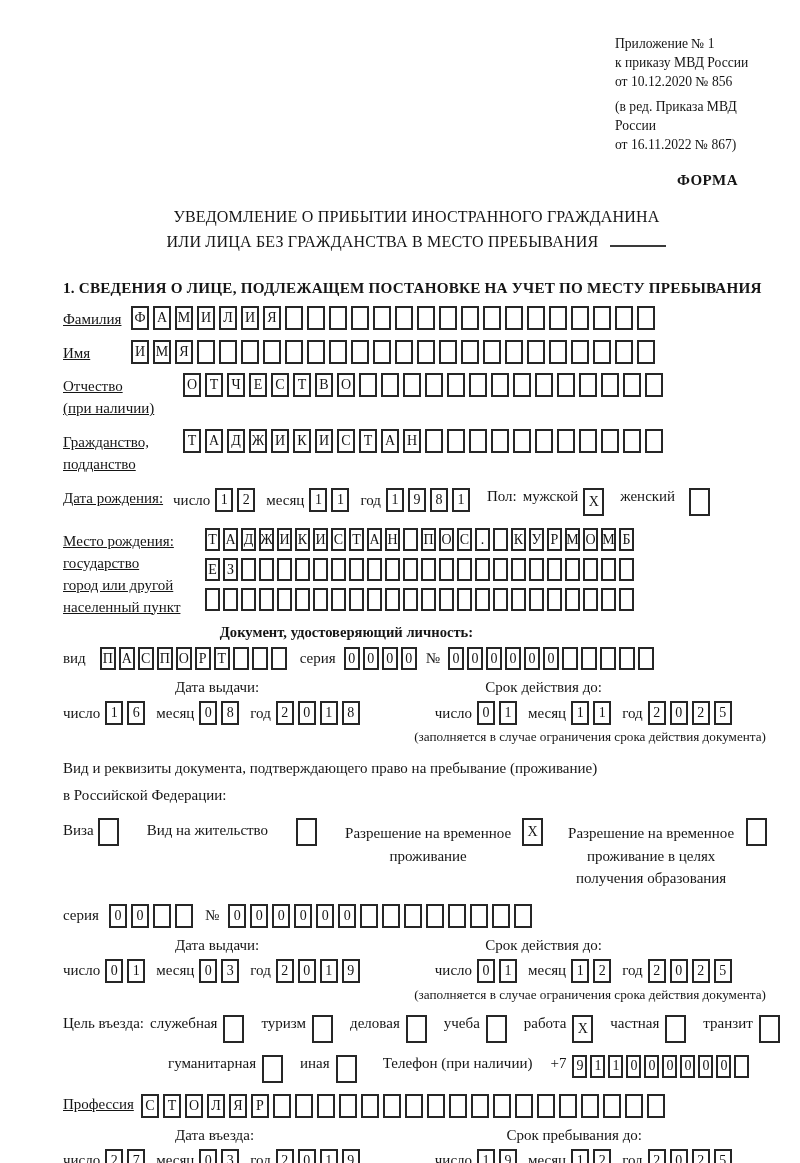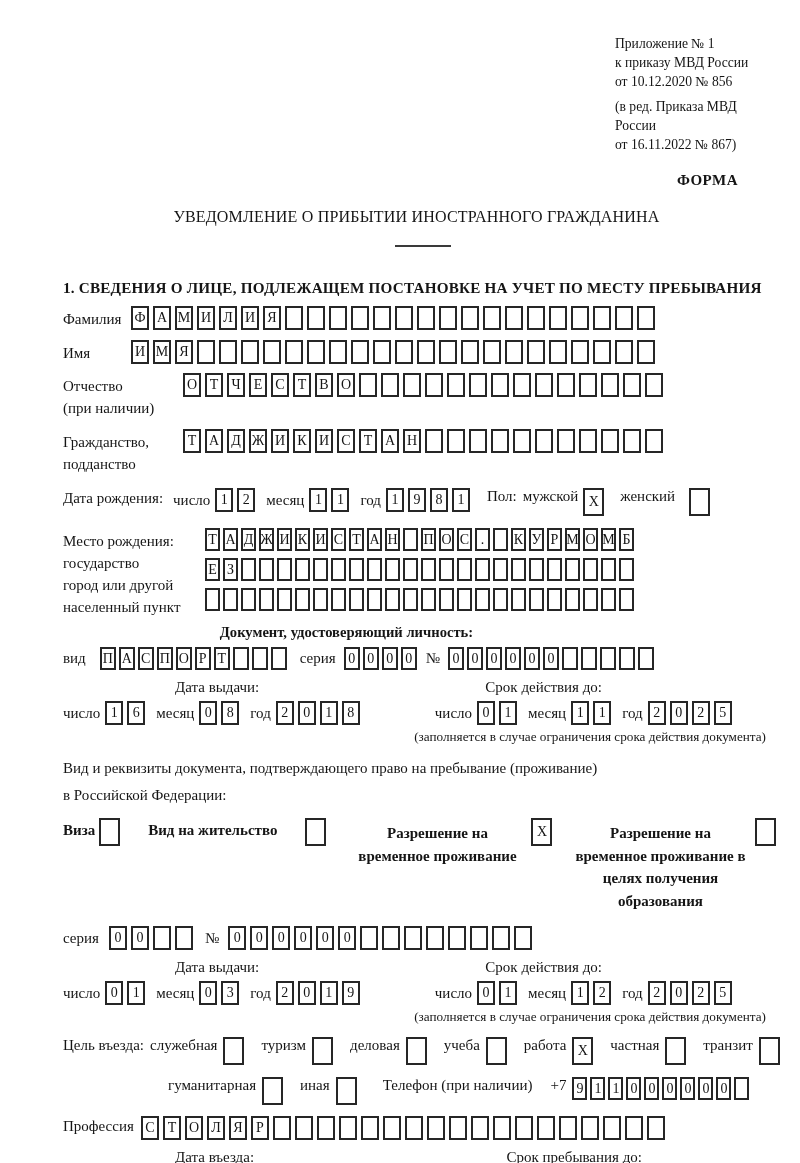--- a/index.html
+++ b/index.html
@@ -16,21 +16,21 @@
   .hdr .grp2 { margin-top: 6px; }
   .forma { text-align: right; padding-right: 32px; font-weight: bold; font-size: 15px; letter-spacing: .5px; margin-top: 18px; }
 
   
   .title { text-align: center; font-weight: normal; font-size: 16px; line-height: 1.55; margin-top: 16px; letter-spacing: .2px; }
   .blank { display: inline-block; width: 56px; height: 12px; border-bottom: 2px solid #3a3a3a; margin-left: 12px; }
   .sec { font-weight: bold; font-size: 15.2px; margin-top: 24px; letter-spacing: .2px; white-space: nowrap; }
 
   
   .frow { display: flex; align-items: flex-start; margin-top: 9px; }
-  .lbl { flex: none; padding-top: 3px; line-height: 1.45; }
+  .lbl { flex: none; padding-top: 3px; line-height: 1.45; text-decoration: underline; }
   .w68 { width: 68px; } .w120 { width: 120px; } .w142 { width: 142px; } .w78 { width: 78px; }
   .boxes { display: flex; flex: none; }
   .cell {
     width: 18px; height: 24px; border: 2px solid #262626; margin-right: 4px;
     display: flex; align-items: center; justify-content: center;
     font-size: 14px; background: #fff; flex: none;
   }
   .narrow .cell { width: 15px; height: 23px; margin-right: 3px; }
   .mid .cell { width: 16px; height: 23px; margin-right: 3px; }
   .chk .cell { width: 21px; height: 28px; }
@@ -43,21 +43,21 @@
   .dlrow { display: flex; margin-top: 9px; }
   .dlrow .l1 { margin-left: 112px; }
   .dlrow .l2 { margin-left: auto; margin-right: 168px; }
   .drow { display: flex; align-items: center; margin-top: 5px; }
   .drow .dg2 { margin-left: 64px; }
   .note { text-align: right; font-size: 13.2px; margin-top: 4px; padding-right: 4px; }
 
   
   .optrow { display: flex; align-items: flex-start; margin-top: 12px; }
   .opt { display: flex; align-items: flex-start; flex: none; }
-  .optlbl { padding-top: 4px; font-weight: bold; }
+  .optlbl { padding-top: 4px; }
   .optlbl.center { text-align: center; line-height: 1.5; }
   .opt .chk { margin-left: 9px; }
   .plain { margin-top: 12px; line-height: 1.5; }
 
   
   .prow { display: flex; margin-top: 12px; }
   .prow .pl { margin-right: 6px; flex: none; }
   .prow .chk { margin-right: 13px; }
   .indent { margin-left: 105px; }
   .mctop { align-items: center; }
@@ -71,21 +71,21 @@
     <div>Приложение № 1</div>
     <div>к приказу МВД России</div>
     <div>от 10.12.2020 № 856</div>
     <div class="grp2">(в ред. Приказа МВД России</div>
     <div>от 16.11.2022 № 867)</div>
   </div>
   <div class="forma">ФОРМА</div>
 
   <div class="title">
     <div>УВЕДОМЛЕНИЕ О ПРИБЫТИИ ИНОСТРАННОГО ГРАЖДАНИНА</div>
-    <div><span class="blank"></span></div>
+    <div><span>ИЛИ ЛИЦА БЕЗ ГРАЖДАНСТВА В МЕСТО ПРЕБЫВАНИЯ</span><span class="blank"></span></div>
   </div>
 
   <div class="sec">1. СВЕДЕНИЯ О ЛИЦЕ, ПОДЛЕЖАЩЕМ ПОСТАНОВКЕ НА УЧЕТ ПО МЕСТУ ПРЕБЫВАНИЯ</div>
 
   <div class="frow">
     <span class="lbl w68">Фамилия</span>
     <span class="boxes">
         <span class="cell">Ф</span>
         <span class="cell">А</span>
         <span class="cell">М</span>

